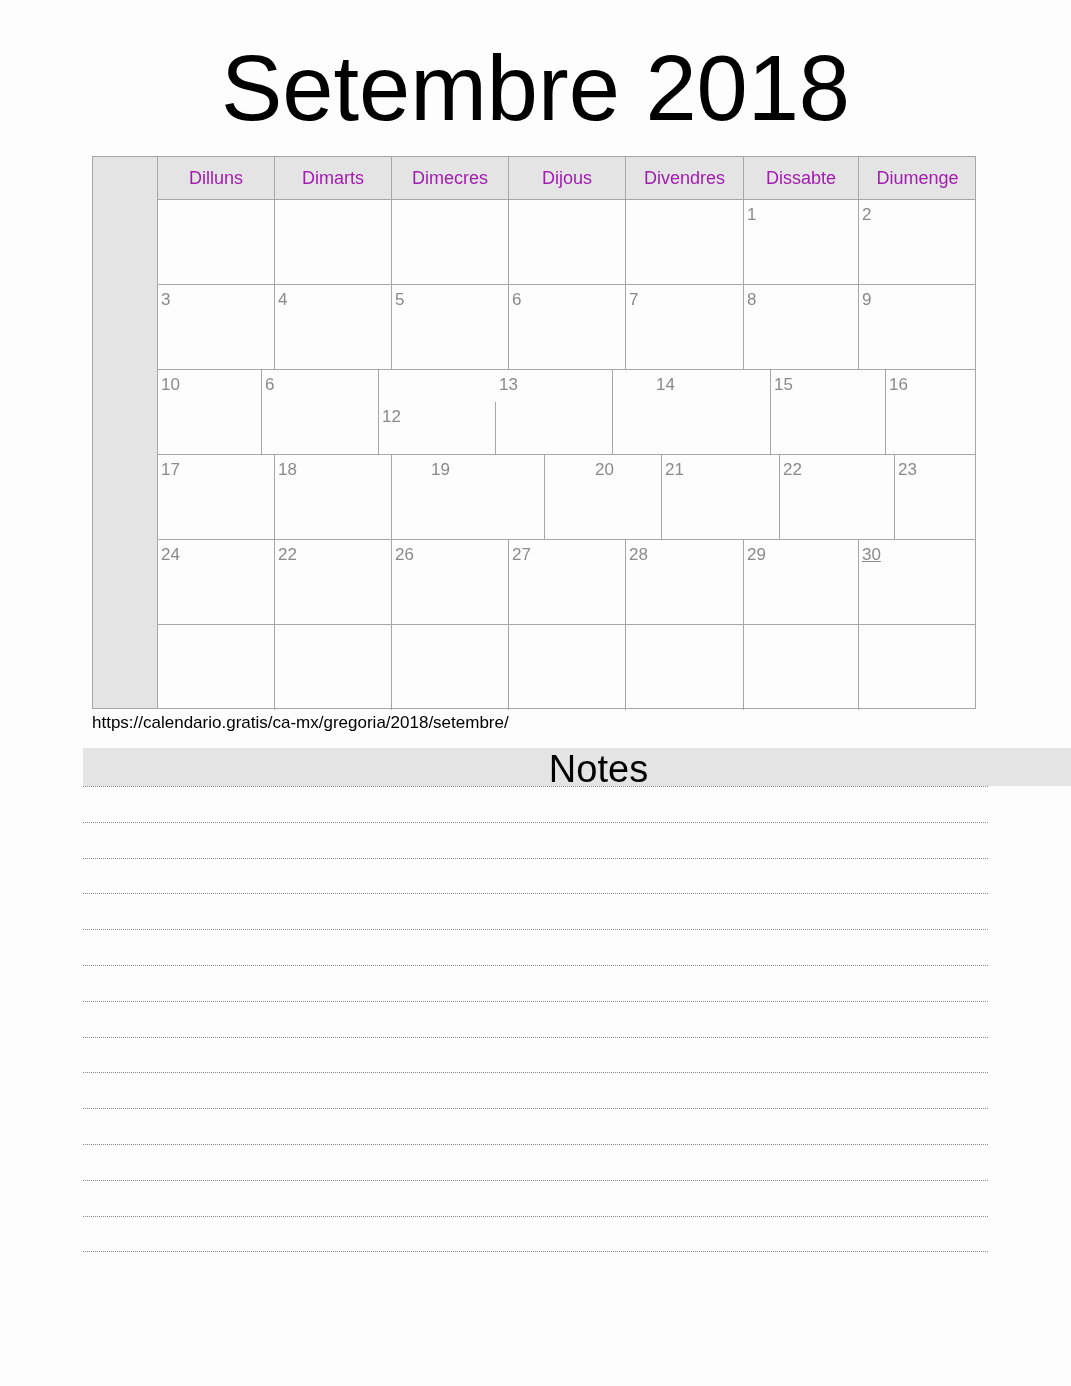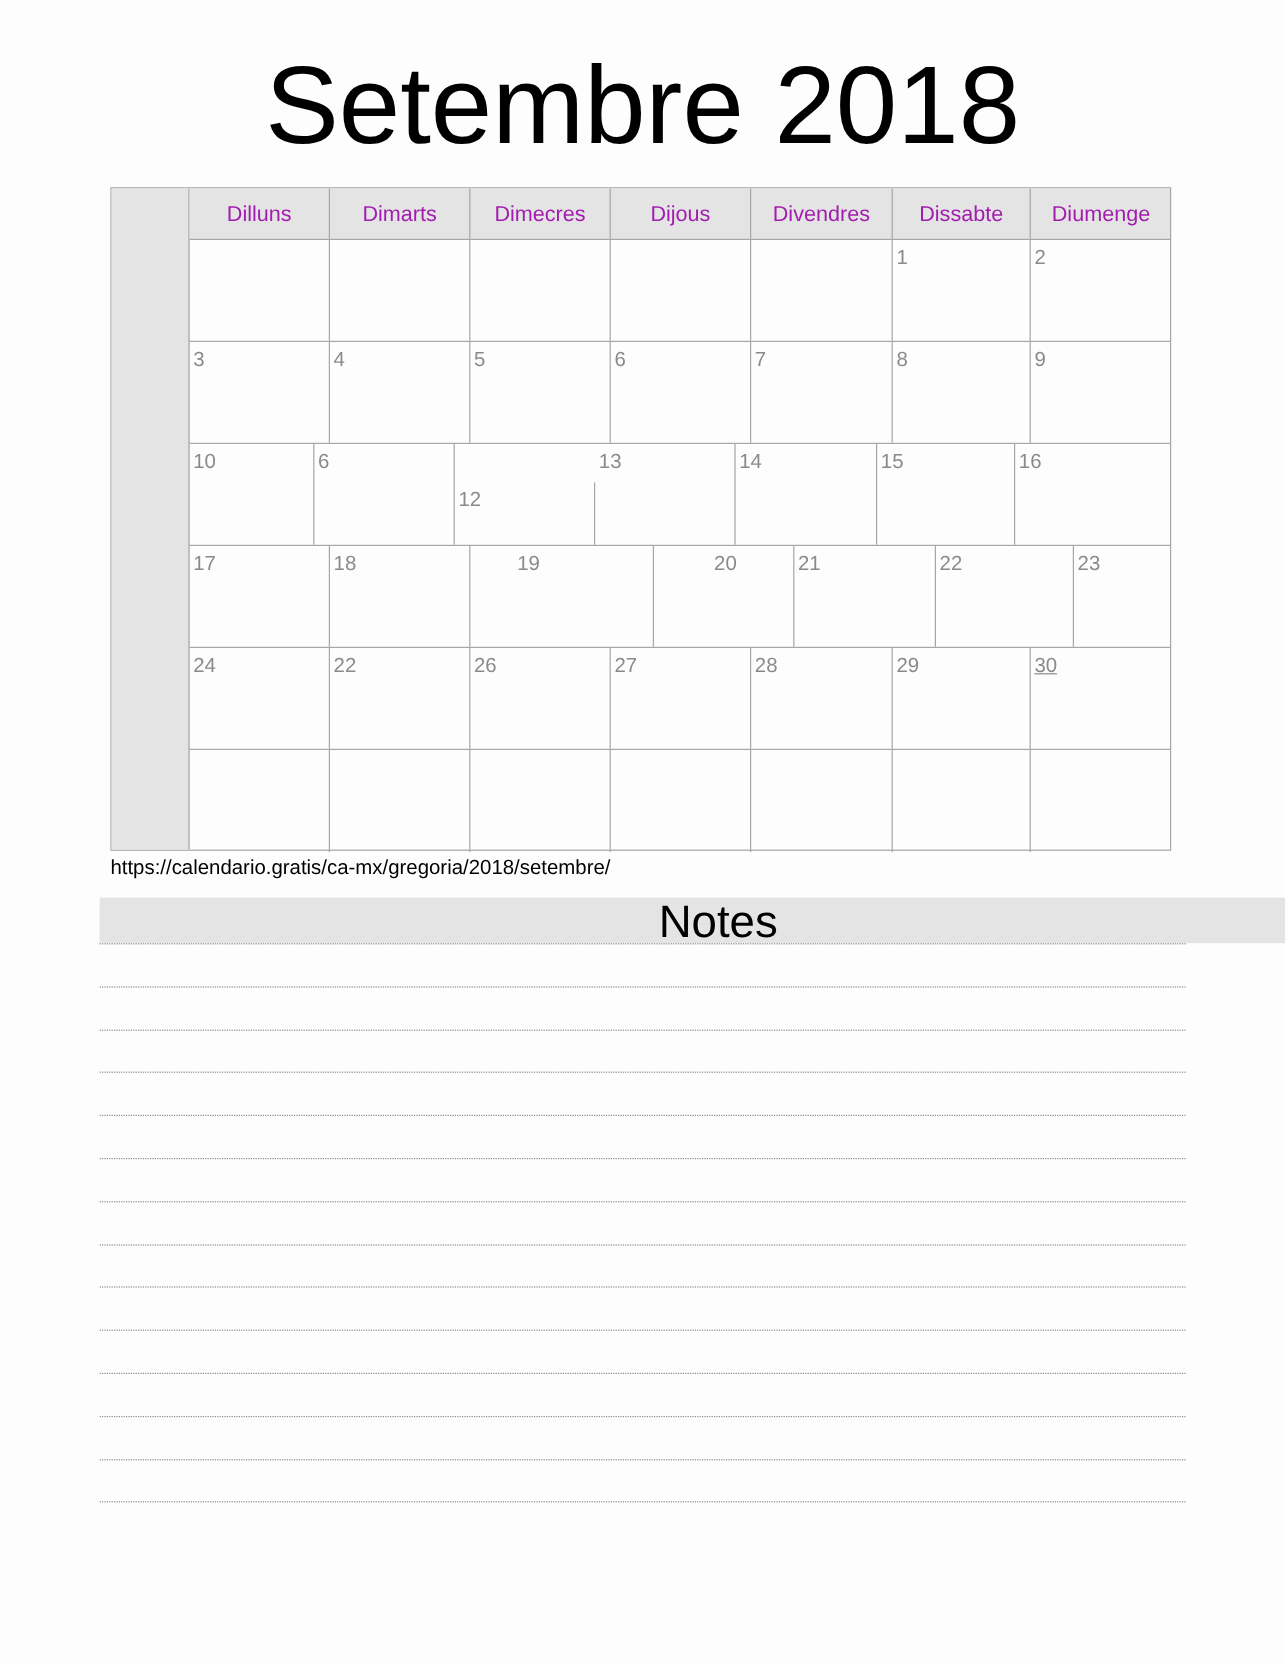--- a/index.html
+++ b/index.html
@@ -53,21 +53,21 @@
           <div class="cell" style="width: 117px;">6</div>
           <div class="cell" style="width: 118px;">7</div>
           <div class="cell" style="width: 115px;">8</div>
           <div class="cell" style="width: 117px;">9</div>
         </div>
         <div class="row">
           <div class="cell" style="width: 104px;">10</div>
           <div class="cell" style="width: 117px;">6</div>
           <div class="cell" style="width: 117px; margin-top: 32px;">12</div>
           <div class="cell" style="width: 117px;">13</div>
-          <div class="cell" style="width: 118px;">14</div>
+          <div class="cell" style="width: 118px; margin-left: 40px;">14</div>
           <div class="cell" style="width: 115px;">15</div>
           <div class="cell" style="width: 117px;">16</div>
         </div>
         <div class="row">
           <div class="cell" style="width: 117px;">17</div>
           <div class="cell" style="width: 117px;">18</div>
           <div class="cell" style="width: 117px; margin-left: 36px;">19</div>
           <div class="cell" style="width: 117px; text-align: center;">20</div>
           <div class="cell" style="width: 118px;">21</div>
           <div class="cell" style="width: 115px;">22</div>

